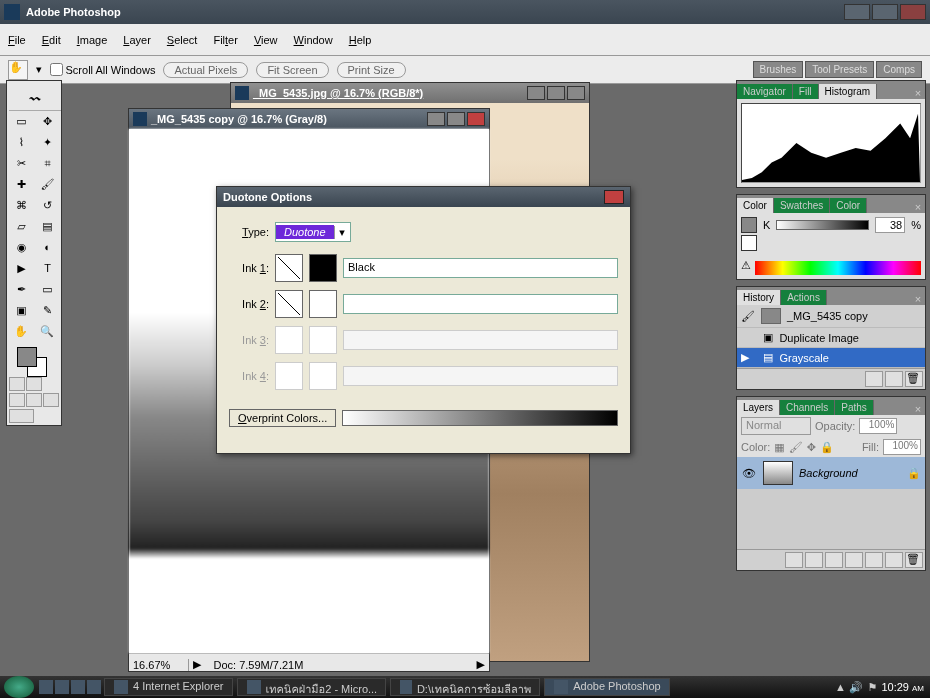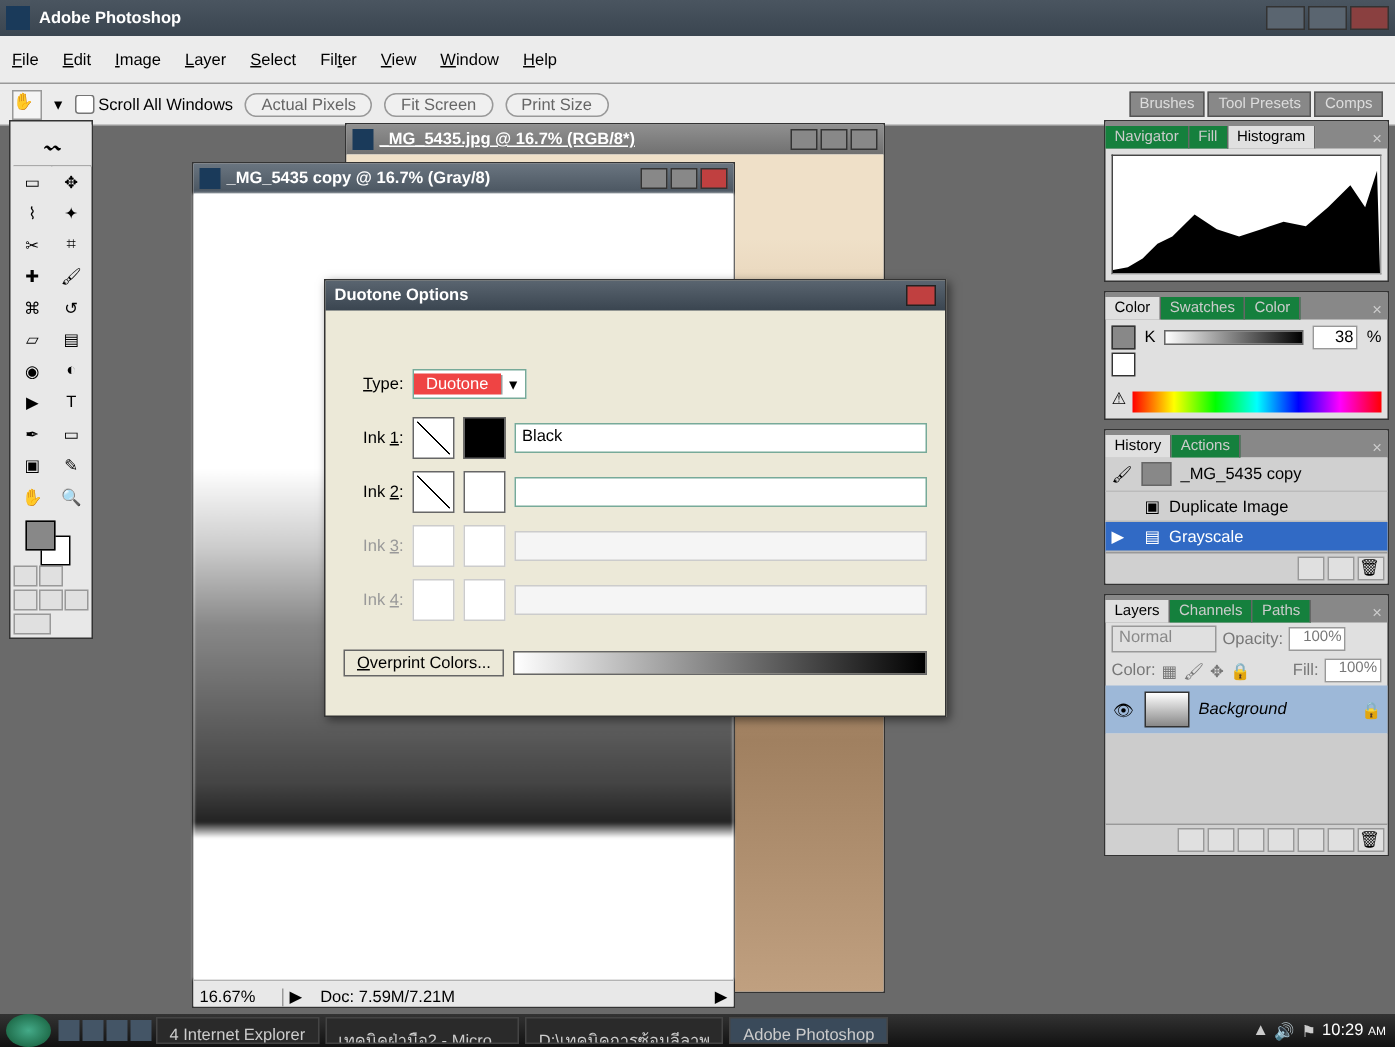--- a/index.html
+++ b/index.html
@@ -53,27 +53,27 @@
 
 
 .photo-gray { background: linear-gradient(#fff 35%, #ccc 45%, #888 55%, #444 75%, #222 80%, #fff 82%); filter: blur(1px); }
 .photo-color { background: linear-gradient(#efe0c8 10%, #d0b090 40%, #a08060 70%, #c0a080); }
 
 
 .dialog { position: absolute; left: 216px; top: 186px; width: 415px; background: #ece9d8; border: 1px solid #333; box-shadow: 2px 2px 6px rgba(0,0,0,0.5); z-index: 100; }
 .dialog-title { background: linear-gradient(#5a6570, #3a4550); color: #fff; height: 20px; display: flex; align-items: center; padding: 0 6px; font-weight: bold; }
 .dialog-title .spacer { flex: 1; }
 .dialog-close { width: 20px; height: 14px; background: #c04040; border: 1px solid #222; }
-.dialog-body { padding: 12px; display: flex; gap: 12px; margin-top: 24px; }
+.dialog-body { padding: 12px; display: flex; gap: 12px; }
 .dialog-left { flex: 1; }
 .dlg-row { display: flex; align-items: center; gap: 6px; margin-bottom: 10px; height: 26px; }
 .dlg-label { width: 40px; text-align: right; }
 .dlg-label.dim { color: #999; }
 .type-select { border: 1px solid #7a9; background: #fff; height: 20px; display: flex; align-items: center; }
-.type-select .sel-val { background: #ef4444; color: #fff; padding: 1px 8px; }
+.type-select .sel-val { background: #6d28d9; color: #fff; padding: 1px 8px; font-style: italic; }
 .type-select .sel-arrow { width: 16px; text-align: center; border-left: 1px solid #999; }
 .curve-box { width: 28px; height: 28px; border: 1px solid #666; background: #fff; position: relative; }
 .curve-box::after { content: ''; position: absolute; left: 2px; bottom: 2px; right: 2px; top: 2px; background: linear-gradient(to top right, transparent 48%, #000 49%, #000 51%, transparent 52%); }
 .curve-box.dim { border-color: #ccc; }
 .curve-box.dim::after { display: none; }
 .ink-swatch { width: 28px; height: 28px; border: 1px solid #666; }
 .ink-name { flex: 1; border: 1px solid #7a9; height: 20px; padding: 2px 4px; background: #fff; }
 .ink-name.dim { border-color: #ccc; background: #f5f5f5; }
 .overprint-btn { border: 1px solid #666; padding: 2px 8px; background: #ece9d8; }
 .gradient-bar { flex: 1; height: 16px; background: linear-gradient(to right, #fff, #000); border: 1px solid #666; }
@@ -106,21 +106,21 @@
 .layer-row { display: flex; align-items: center; background: #9db8d8; padding: 4px; gap: 6px; }
 .layer-thumb { width: 30px; height: 24px; background: linear-gradient(#fff, #888); border: 1px solid #333; }
 .layer-name { font-style: italic; }
 .eye { width: 16px; text-align: center; }
 .panel-footer { display: flex; justify-content: flex-end; gap: 2px; padding: 2px; background: #d0d0d0; border-top: 1px solid #999; }
 .foot-btn { width: 18px; height: 16px; background: #e0e0e0; border: 1px solid #999; }
 
 
 .taskbar { position: absolute; bottom: 0; left: 0; right: 0; height: 22px; background: linear-gradient(#333, #111); display: flex; align-items: center; color: #ccc; font-size: 10px; }
 .start-orb { width: 30px; height: 22px; background: radial-gradient(#4a8, #153); border-radius: 50%; margin: 0 4px; }
-.task-item { background: #2a2a2a; border: 1px solid #444; padding: 1px 8px; margin: 11px 2px; height: 18px; display: flex; align-items: flex-end; gap: 4px; max-width: 150px; overflow: hidden; white-space: nowrap; flex-direction: column; }
+.task-item { background: #2a2a2a; border: 1px solid #444; padding: 1px 8px; margin: 11px 2px; height: 18px; display: flex; align-items: flex-start; gap: 4px; max-width: 150px; overflow: hidden; white-space: nowrap; }
 .task-item.active { background: #3a4a5a; }
 .tray { margin-left: auto; display: flex; align-items: center; gap: 4px; padding: 0 6px; }
 .clock { color: #fff; }
 .ql-icon { width: 14px; height: 14px; background: #456; margin: 0 1px; }
 </style>
 </head>
 <body>
 
 <div class="titlebar">
   <div class="ps-icon"></div>

